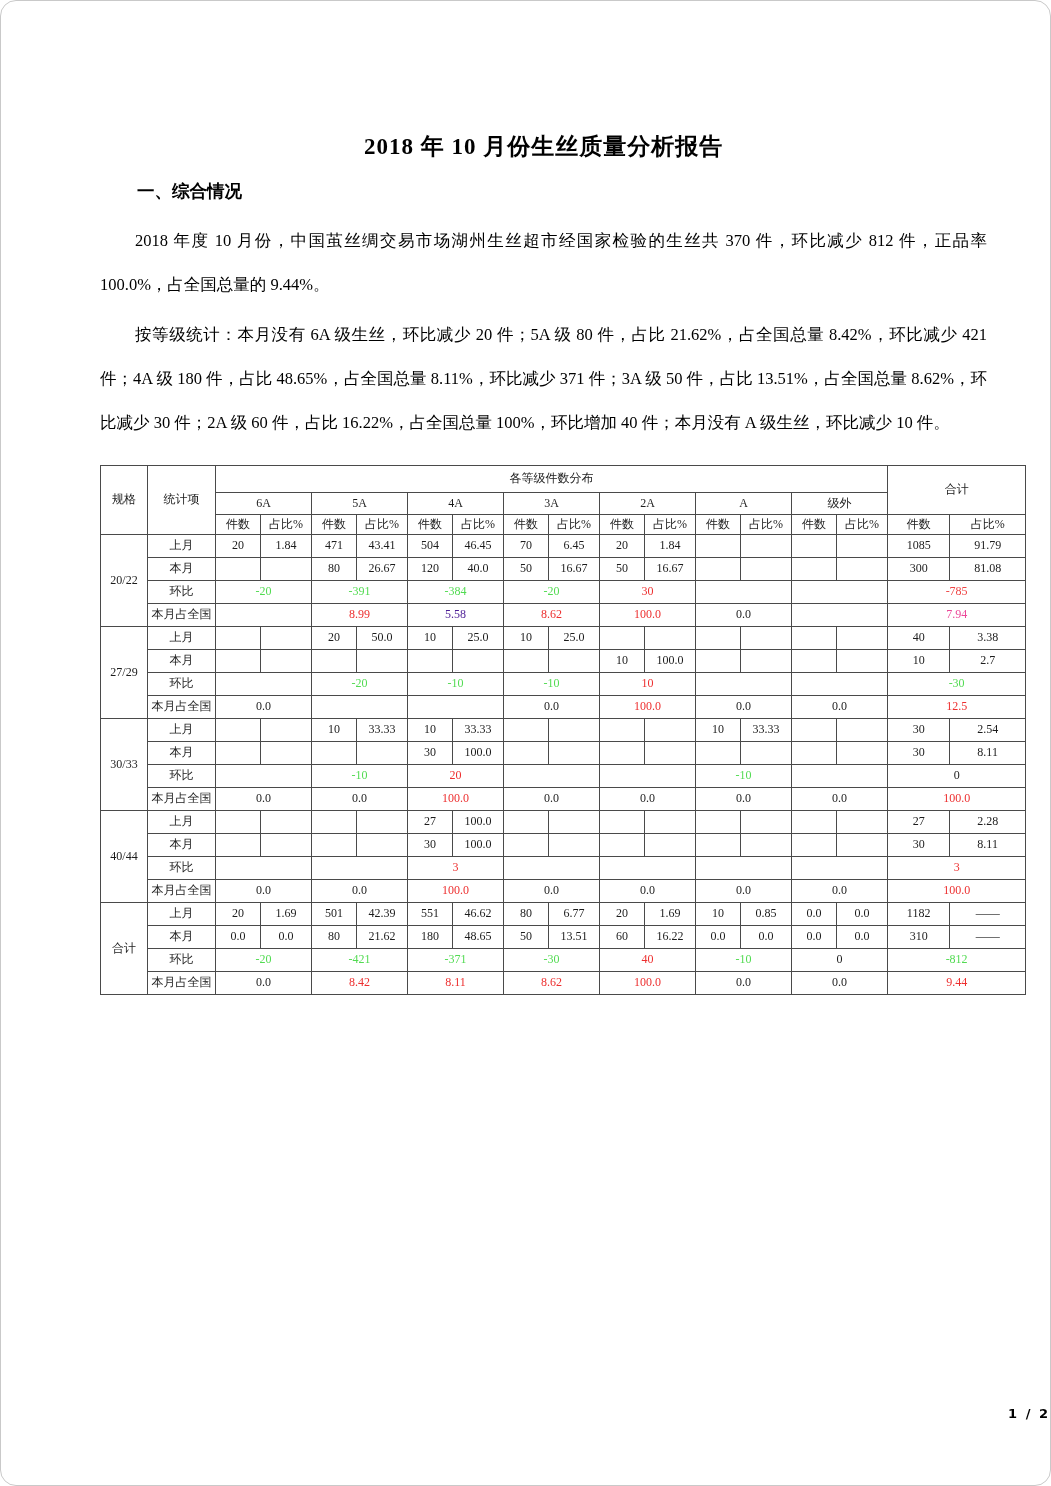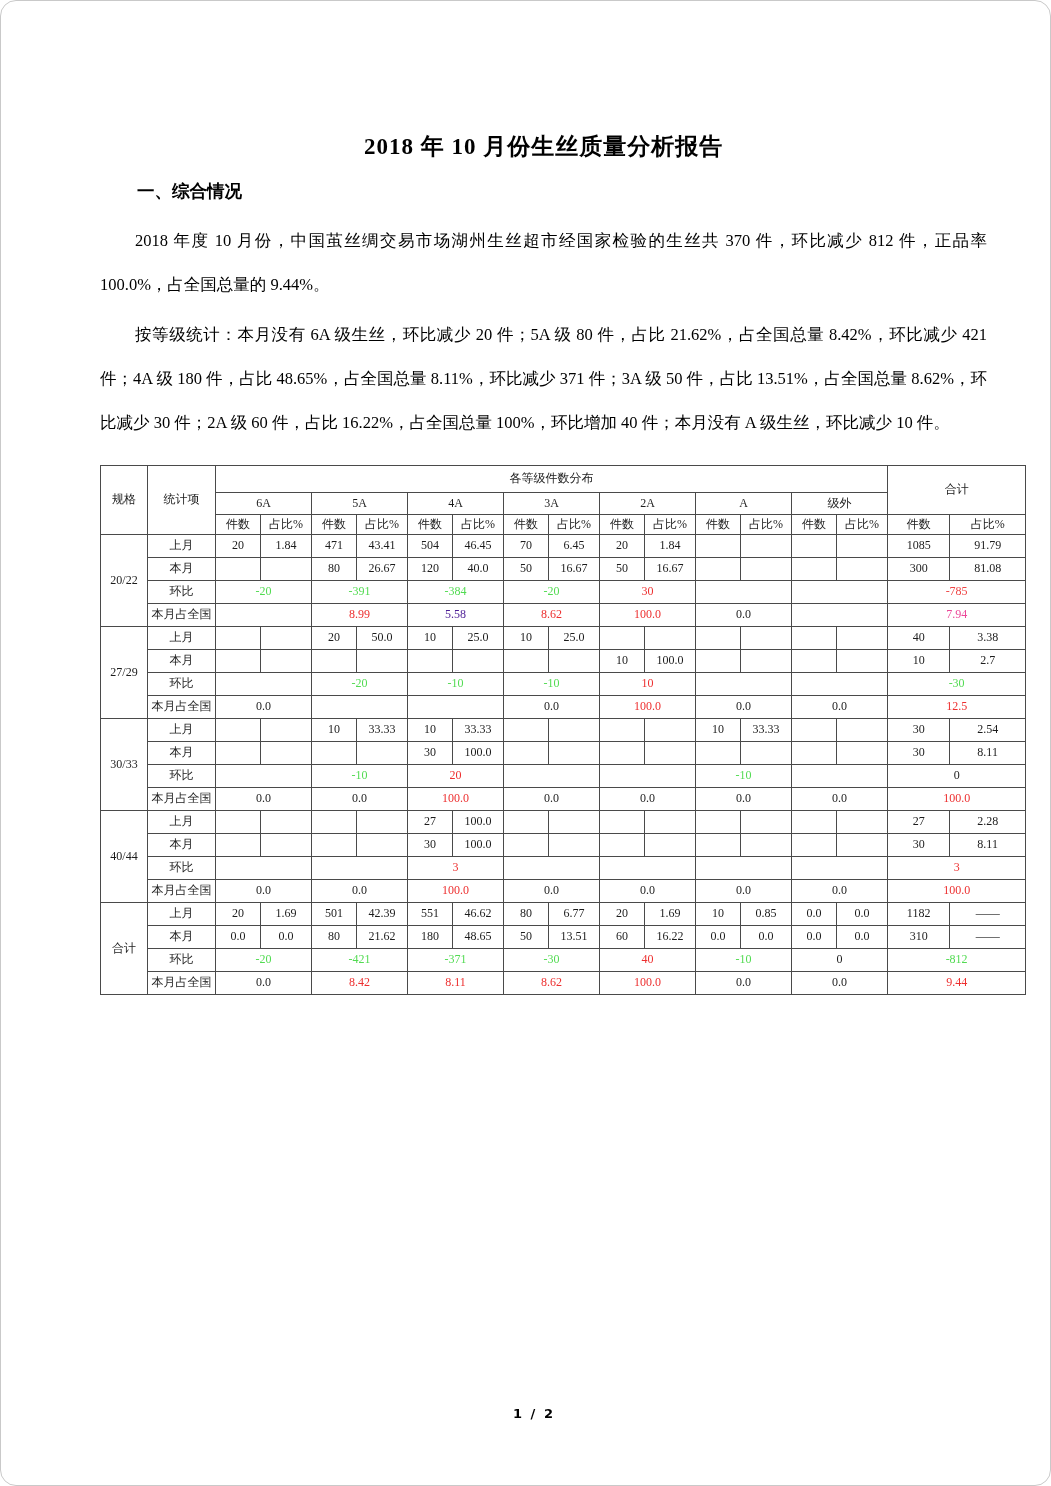--- a/index.html
+++ b/index.html
@@ -55,21 +55,21 @@
     overflow: hidden;
     line-height: 1.15;
   }
   .qt thead tr.hr1 th { height: 27px; }
   .qt thead tr.hr2 th { height: 22px; }
   .qt thead tr.hr3 th { height: 20px; }
   .qt tbody td { height: 23px; }
   .pageno {
     position: absolute;
     bottom: 64px; left: 0; right: 0;
-    text-align: center;
+    text-align: right;
     font-family: "DejaVu Sans", sans-serif;
     font-weight: bold;
     font-size: 13px;
     letter-spacing: 2px;
     padding-left: 17px;
   }
 </style>
 </head>
 <body>
 

